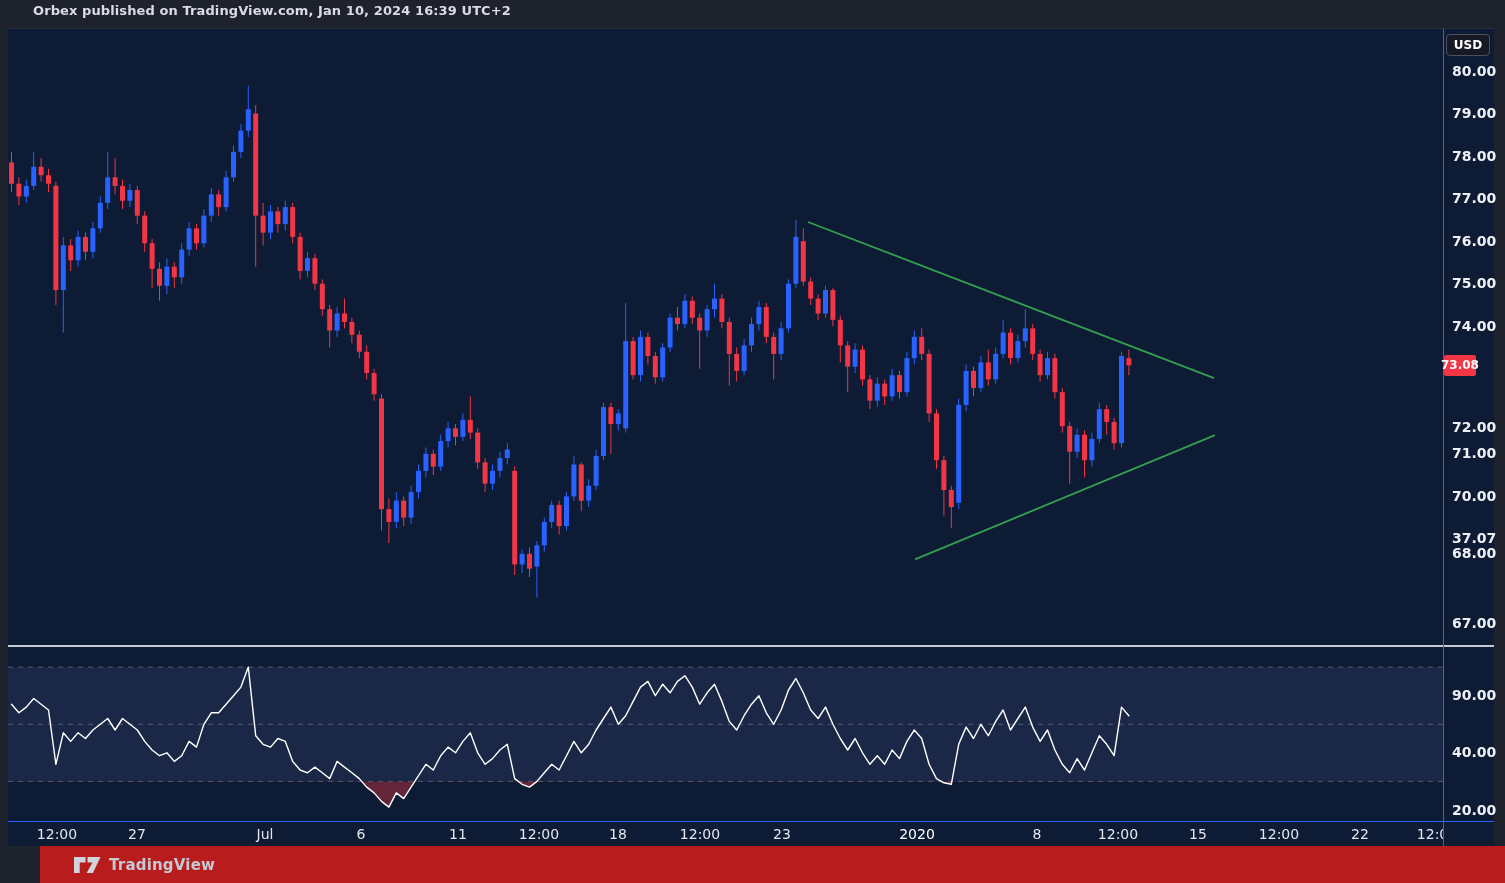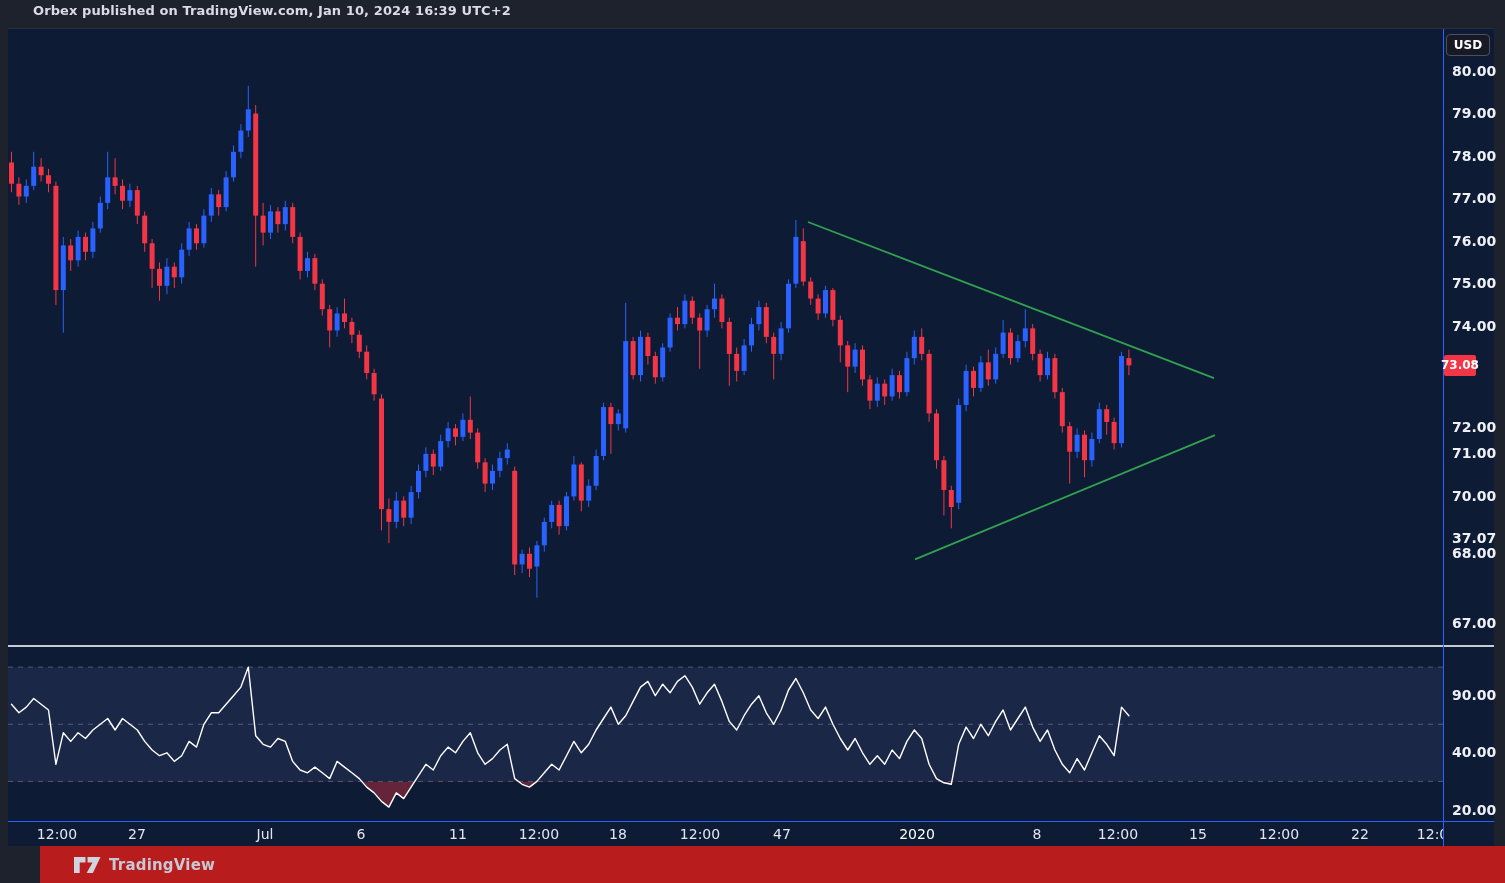--- a/index.html
+++ b/index.html
@@ -414,21 +414,21 @@
 
   <div class="time-axis" id="time-axis">
       <div class="time-label" style="left: 49px;">12:00</div>
       <div class="time-label" style="left: 129px;">27</div>
       <div class="time-label" style="left: 257px;">Jul</div>
       <div class="time-label" style="left: 353px;">6</div>
       <div class="time-label" style="left: 450px;">11</div>
       <div class="time-label" style="left: 531px;">12:00</div>
       <div class="time-label" style="left: 610px;">18</div>
       <div class="time-label" style="left: 692px;">12:00</div>
-      <div class="time-label" style="left: 774px;">47</div>
+      <div class="time-label" style="left: 774px;">23</div>
       <div class="time-label major" style="left: 909px;">2020</div>
       <div class="time-label" style="left: 1029px;">8</div>
       <div class="time-label" style="left: 1110px;">12:00</div>
       <div class="time-label" style="left: 1190px;">15</div>
       <div class="time-label" style="left: 1271px;">12:00</div>
       <div class="time-label" style="left: 1352px;">22</div>
       <div class="time-label" style="left: 1429px;">12:00</div>
     </div>
 
   <div class="price-col" id="price-col">

